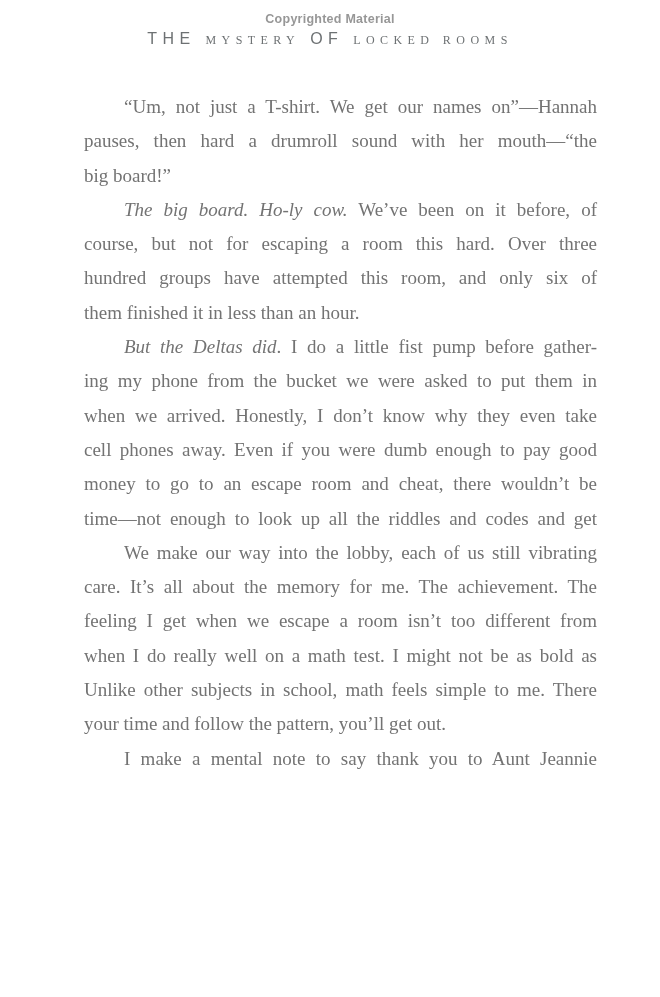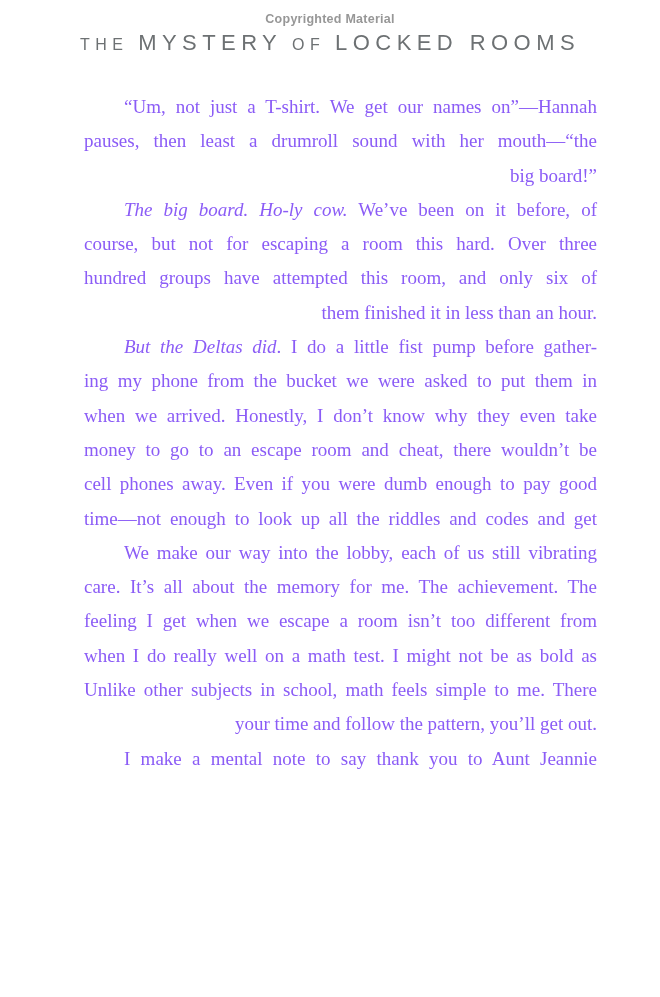--- a/index.html
+++ b/index.html
@@ -28,32 +28,32 @@
     position: absolute;
     top: 30px;
     left: 0;
     width: 100%;
     text-align: center;
     font-family: "Liberation Sans", sans-serif;
     color: #6d7173;
     letter-spacing: 0.34em;
     white-space: nowrap;
   }
-  .rh-large { font-size: 22px; }
+  .rh-large { font-size: 12px; font-family: Liberation Serif, serif; }
   .rh-small { font-size: 16px; }
   .text-block {
     position: absolute;
     left: 84px;
     top: 90px;
     width: 513px;
     font-size: 19px;
     line-height: 34.3px;
-    color: #8b5cf6;
+    color: #737373;
   }
-  .line { text-align: right; }
+  .line { text-align: left; }
   .line.j { text-align: justify; text-align-last: justify; }
   .line.indent { text-indent: 40px; }
   .it { font-style: italic; }
   .page-number {
     position: absolute;
     top: 935px;
     left: 0;
     width: 100%;
     text-align: center;
     font-size: 18px;
@@ -65,35 +65,35 @@
 
 <div class="page">
 
   <div class="copyright copyright-top">Copyrighted Material</div>
 
   <div class="running-head"><span class="rh-small">THE</span> <span class="rh-large">MYSTERY</span> <span class="rh-small">OF</span> <span class="rh-large">LOCKED ROOMS</span></div>
 
   <div class="text-block">
       <div>
         <div class="line j indent"><span>“Um, not just a T-shirt. We get our names on”—Hannah</span></div>
-        <div class="line j"><span>pauses, then least a drumroll sound with her mouth—“the</span></div>
+        <div class="line j"><span>pauses, then hard a drumroll sound with her mouth—“the</span></div>
         <div class="line"><span>big board!”</span></div>
       </div>
       <div>
         <div class="line j indent"><span class="it">The big board. Ho-ly cow.</span><span> We’ve been on it before, of</span></div>
         <div class="line j"><span>course, but not for escaping a room this hard. Over three</span></div>
         <div class="line j"><span>hundred groups have attempted this room, and only six of</span></div>
         <div class="line"><span>them finished it in less than an hour.</span></div>
       </div>
       <div>
         <div class="line j indent"><span class="it">But the Deltas did</span><span>. I do a little fist pump before gather-</span></div>
         <div class="line j"><span>ing my phone from the bucket we were asked to put them in</span></div>
         <div class="line j"><span>when we arrived. Honestly, I don’t know why they even take</span></div>
+        <div class="line j"><span>cell phones away. Even if you were dumb enough to pay good</span></div>
         <div class="line j"><span>money to go to an escape room and cheat, there wouldn’t be</span></div>
-        <div class="line j"><span>cell phones away. Even if you were dumb enough to pay good</span></div>
         <div class="line j"><span>time—not enough to look up all the riddles and codes and get</span></div>
       </div>
       <div>
         <div class="line j indent"><span>We make our way into the lobby, each of us still vibrating</span></div>
         <div class="line j"><span>care. It’s all about the memory for me. The achievement. The</span></div>
         <div class="line j"><span>feeling I get when we escape a room isn’t too different from</span></div>
         <div class="line j"><span>when I do really well on a math test. I might not be as bold as</span></div>
         <div class="line j"><span>Unlike other subjects in school, math feels simple to me. There</span></div>
         <div class="line"><span>your time and follow the pattern, you’ll get out.</span></div>
       </div>

